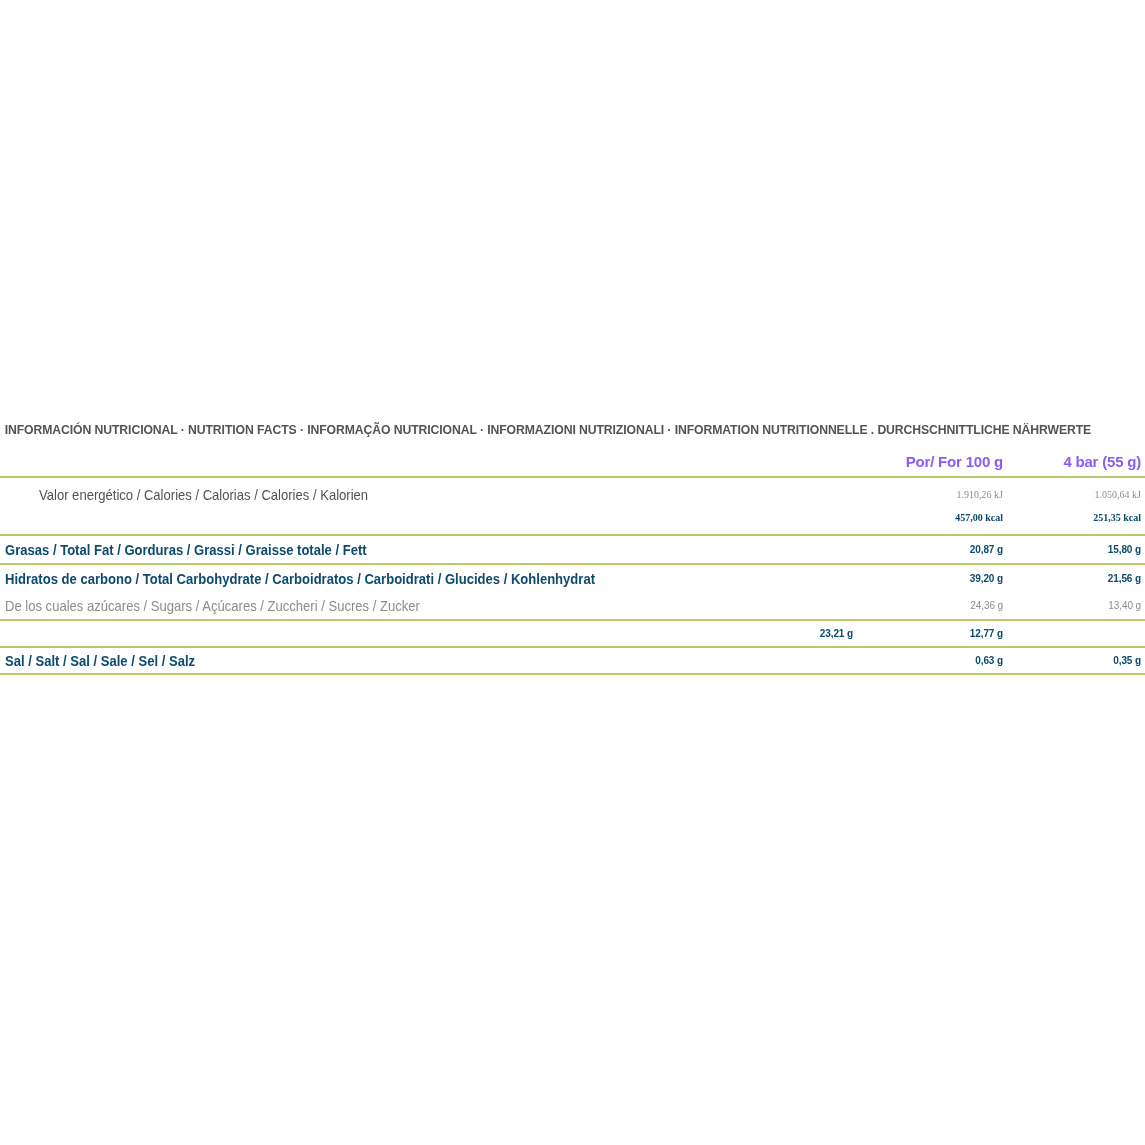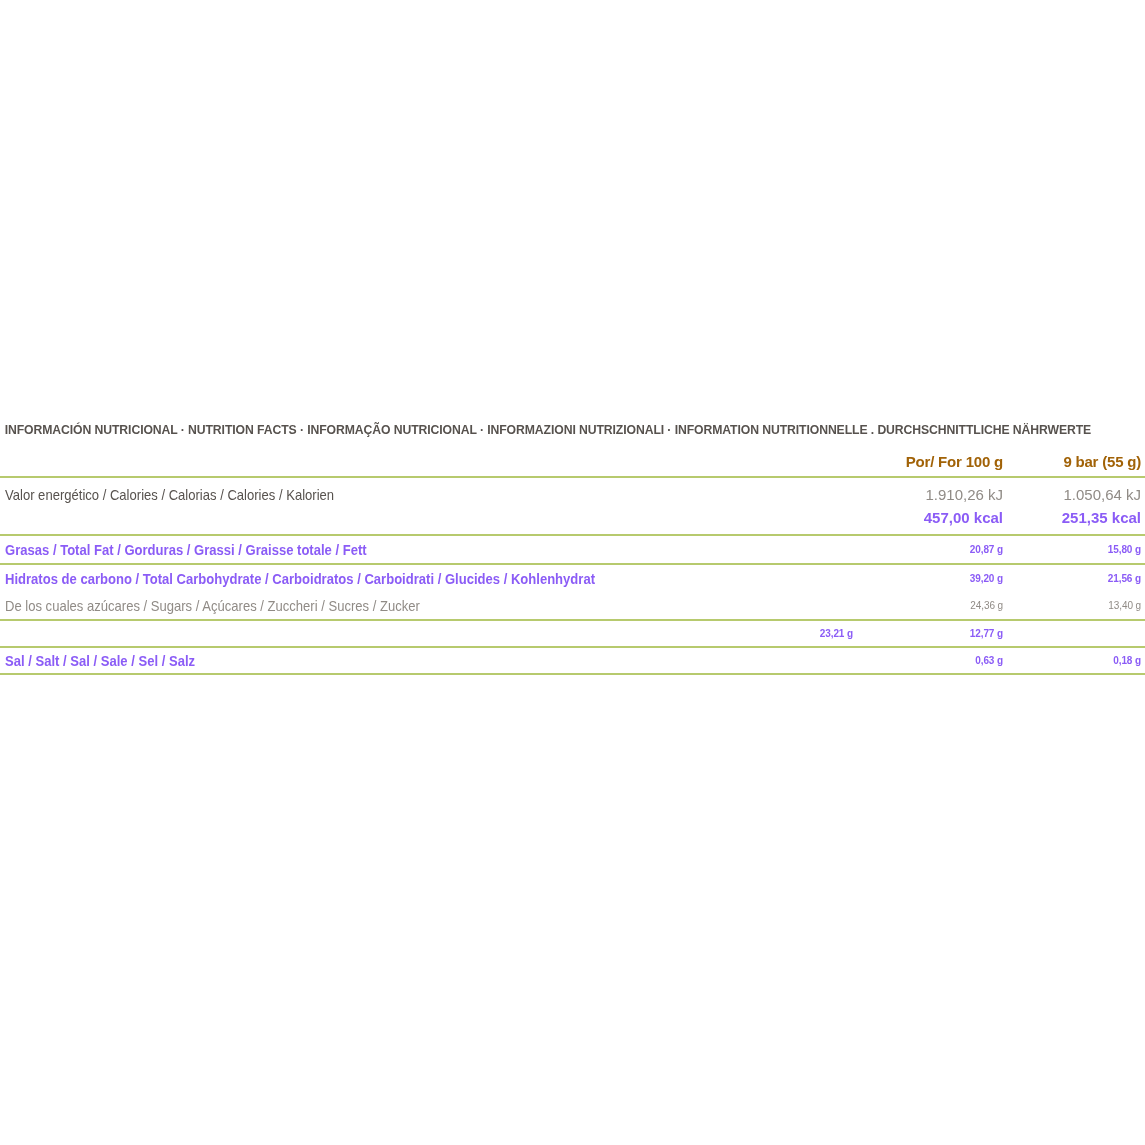--- a/index.html
+++ b/index.html
@@ -14,43 +14,43 @@
     white-space:nowrap;letter-spacing:-0.1px;line-height:18px;
     transform:scaleX(0.94);transform-origin:0 50%;
   }
   .row{
     display:grid;grid-template-columns:1fr 150px 138px;
     padding-left:5px;padding-right:4px;box-sizing:border-box;
   }
   .hr{border-bottom:2px solid #b7ca6e;}
   .thead{height:39px;align-items:end;padding-bottom:6px;}
   .num{text-align:right;}
-  .head-cell{font-size:15px;font-weight:700;color:#a16207;letter-spacing:-0.2px;}
+  .head-cell{font-size:15px;font-weight:700;color:#8b5cf6;letter-spacing:-0.2px;}
   .energy{padding-top:5px;padding-bottom:5px;}
-  .energy .vline{line-height:23px;font-size:15px;}
-  .energy .lblcell{line-height:23px;}
+  .energy .vline{line-height:23px;font-size:10px;font-family:Liberation Serif, serif;}
+  .energy .lblcell{line-height:23px;margin-left:34px;}
   .subrow{height:27px;align-items:center;}
   .lblcell{font-size:15px;white-space:nowrap;overflow:visible;}
   .lbl{display:inline-block;transform:scaleX(0.87);transform-origin:0 50%;white-space:nowrap;}
   .val{font-size:10px;letter-spacing:-0.1px;}
   .dark{color:#57524e;font-weight:400;}
-  .bold{color:#8b5cf6;font-weight:700;}
+  .bold{color:#0c4a6e;font-weight:700;}
   .light{color:#908b86;font-weight:400;}
 </style>
 </head>
 <body>
 
 <div class="sheet">
 
   <div class="title">INFORMACIÓN NUTRICIONAL · NUTRITION FACTS · INFORMAÇÃO NUTRICIONAL · INFORMAZIONI NUTRIZIONALI · INFORMATION NUTRITIONNELLE . DURCHSCHNITTLICHE NÄHRWERTE</div>
 
   <div class="row thead hr">
     <div class="lblcell"></div>
     <div class="num head-cell">Por/ For 100 g</div>
-    <div class="num head-cell">9 bar (55 g)</div>
+    <div class="num head-cell">4 bar (55 g)</div>
   </div>
 
   <div class="row energy hr">
     <div class="lblcell dark">
       <span class="lbl">Valor energético / Calories / Calorias / Calories / Kalorien</span>
     </div>
     <div class="num">
       <div class="vline light">1.910,26 kJ</div>
       <div class="vline bold">457,00 kcal</div>
     </div>
@@ -91,16 +91,16 @@
   <div class="row subrow hr">
     <div class="num val bold">23,21 g</div>
     <div class="num val bold">12,77 g</div>
   </div>
 
   <div class="row subrow hr">
     <div class="lblcell bold">
       <span class="lbl">Sal / Salt / Sal / Sale / Sel / Salz</span>
     </div>
     <div class="num val bold">0,63 g</div>
-    <div class="num val bold">0,18 g</div>
+    <div class="num val bold">0,35 g</div>
   </div>
 
 </div>
 
 </body></html>

